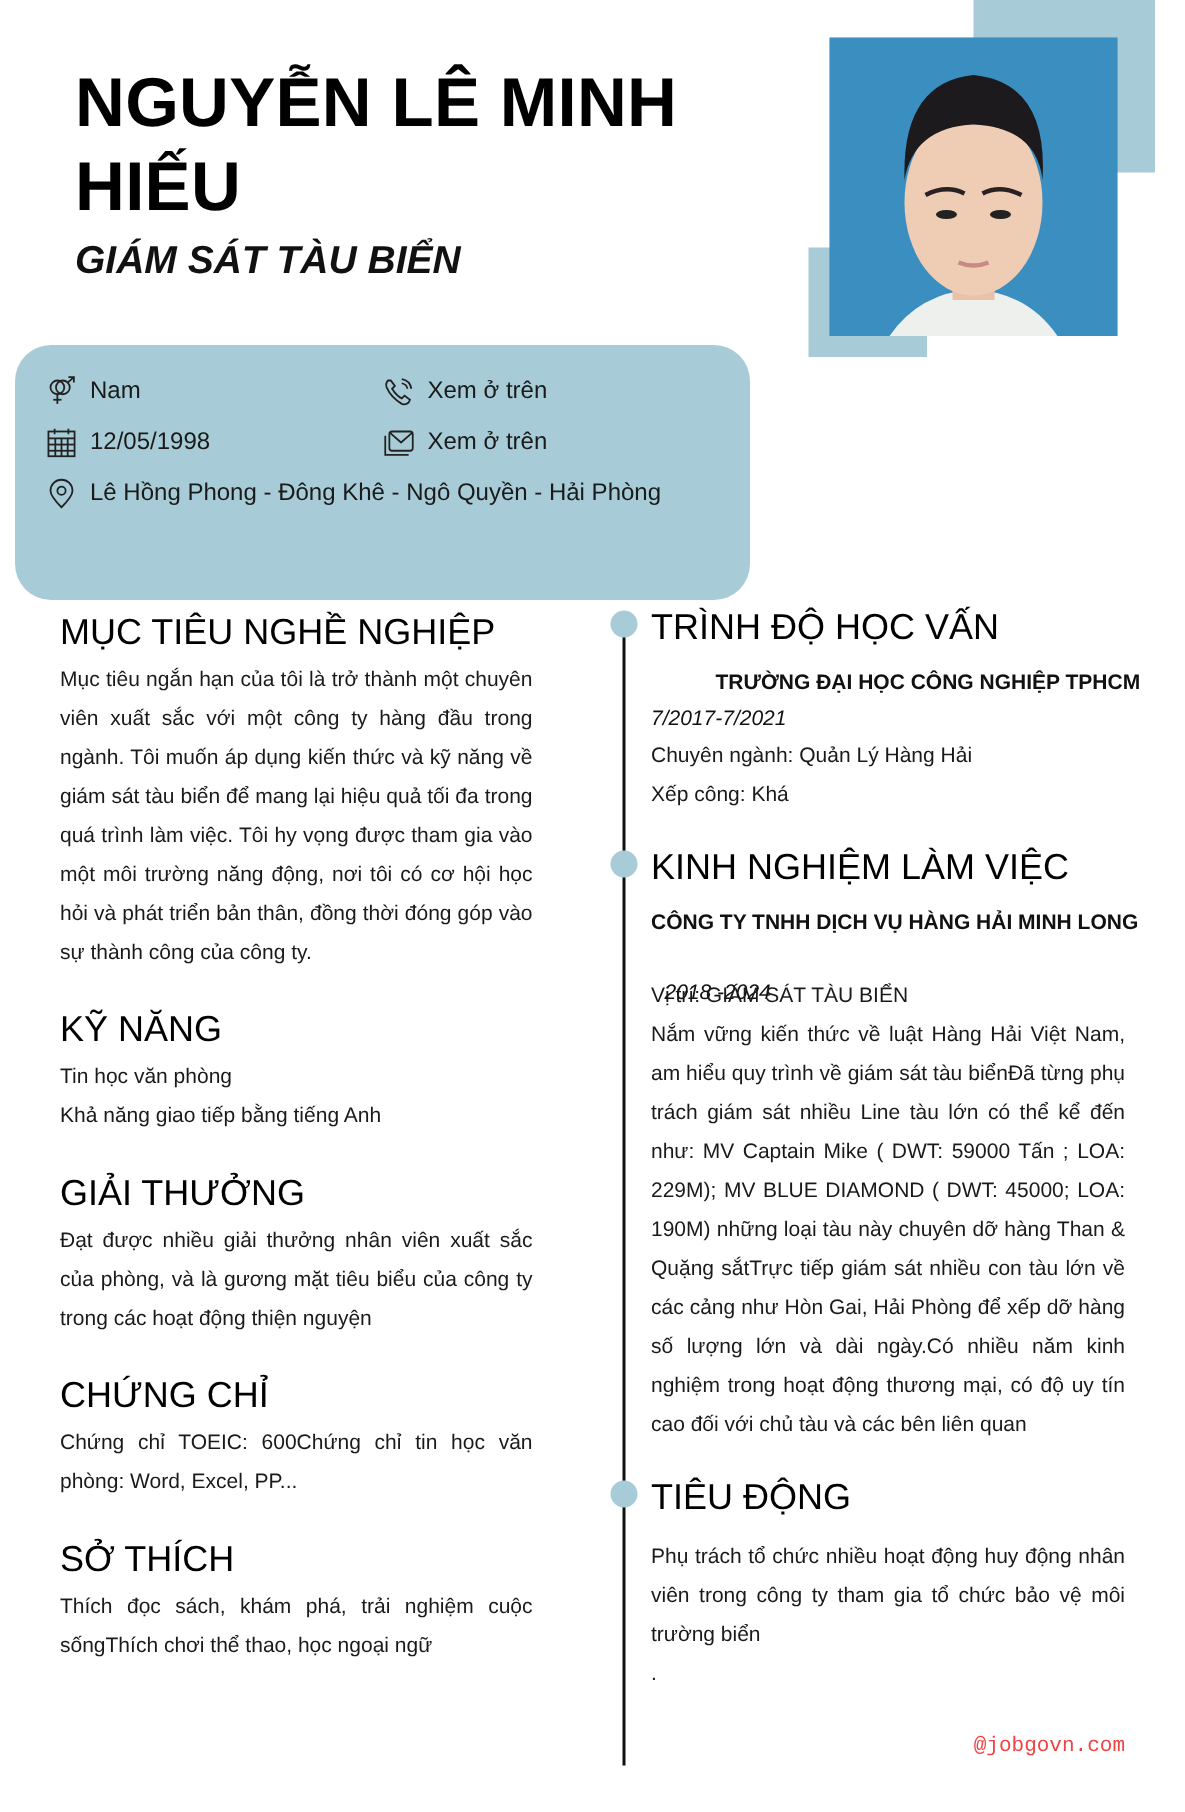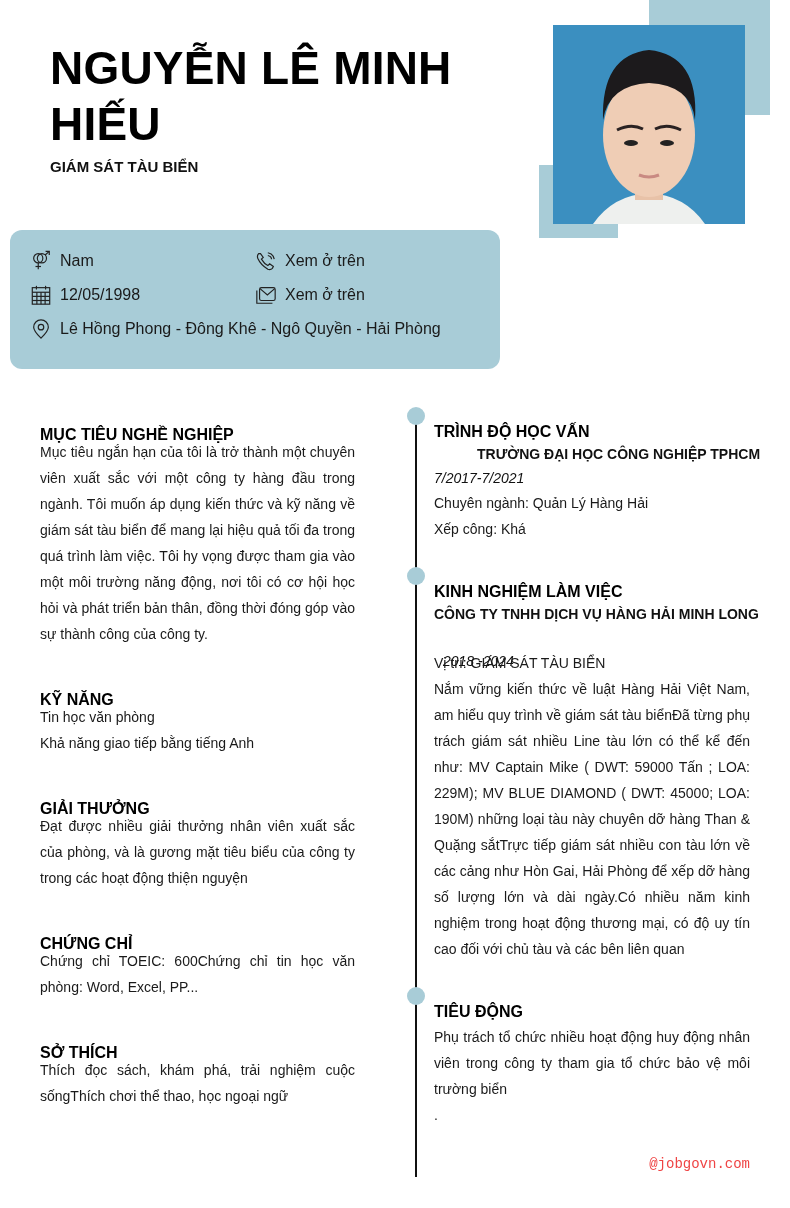--- a/index.html
+++ b/index.html
@@ -1,32 +1,32 @@
 <!DOCTYPE html>
 <html><head>
 <meta charset="utf-8">
 <style>
   * { box-sizing: border-box; margin: 0; padding: 0; }
   html, body { width: 790px; height: 1208px; background: #ffffff; overflow: hidden; }
   body { position: relative; font-family: "Liberation Sans", "DejaVu Sans", sans-serif; color: #111; }
 
   .name { position: absolute; left: 50px; top: 40px; width: 420px; font-size: 46px; font-weight: 700; line-height: 56px; color: #000; letter-spacing: 0.2px; }
-  .title { position: absolute; left: 50px; top: 158px; font-size: 15px; font-weight: 700; color: #111; }
+  .title { position: absolute; left: 50px; top: 158px; font-size: 26px; font-weight: 700; color: #111; font-style: italic; }
 
   .accent-tr { position: absolute; left: 649px; top: 0; width: 121px; height: 115px; background: #a8ccd7; }
   .accent-bl { position: absolute; left: 539px; top: 165px; width: 79px; height: 73px; background: #a8ccd7; }
   .photo { position: absolute; left: 553px; top: 25px; width: 192px; height: 199px; background: #3b8fc0; overflow: hidden; }
   .photo svg { width: 100%; height: 100%; display: block; }
 
-  .info-card { position: absolute; left: 10px; top: 230px; width: 490px; height: 139px; background: #a8ccd7; border-radius: 12px; text-decoration: underline; }
+  .info-card { position: absolute; left: 10px; top: 230px; width: 490px; height: 170px; background: #a8ccd7; border-radius: 24px; text-decoration: underline; }
   .info-item { position: absolute; display: flex; align-items: center; font-size: 16px; color: #1a1a1a; height: 24px; }
   .info-item .icon { width: 22px; height: 22px; margin-right: 8px; display: inline-flex; align-items: center; justify-content: center; }
   .info-item .icon svg { width: 22px; height: 22px; }
 
-  .section-title { position: absolute; font-size: 16px; font-weight: 700; color: #000; margin-top: 18px; }
+  .section-title { position: absolute; font-size: 24px; font-weight: 400; color: #000; }
   .para { position: absolute; font-size: 14px; line-height: 26px; color: #1a1a1a; text-align: justify; }
   .line { position: absolute; font-size: 14px; line-height: 26px; color: #1a1a1a; }
   .sub-bold { position: absolute; font-size: 14px; font-weight: 700; color: #111; }
   .italic { position: absolute; font-size: 14px; font-style: italic; color: #111; }
 
   .timeline { position: absolute; left: 415px; top: 410px; width: 2px; height: 767px; background: #111; }
   .dot { position: absolute; left: 407px; width: 18px; height: 18px; border-radius: 50%; background: #a8ccd7; }
 
   .watermark { position: absolute; right: 40px; top: 1156px; font-family: "Liberation Mono", "DejaVu Sans Mono", monospace; font-size: 14px; color: #ef4444; }
 </style>

